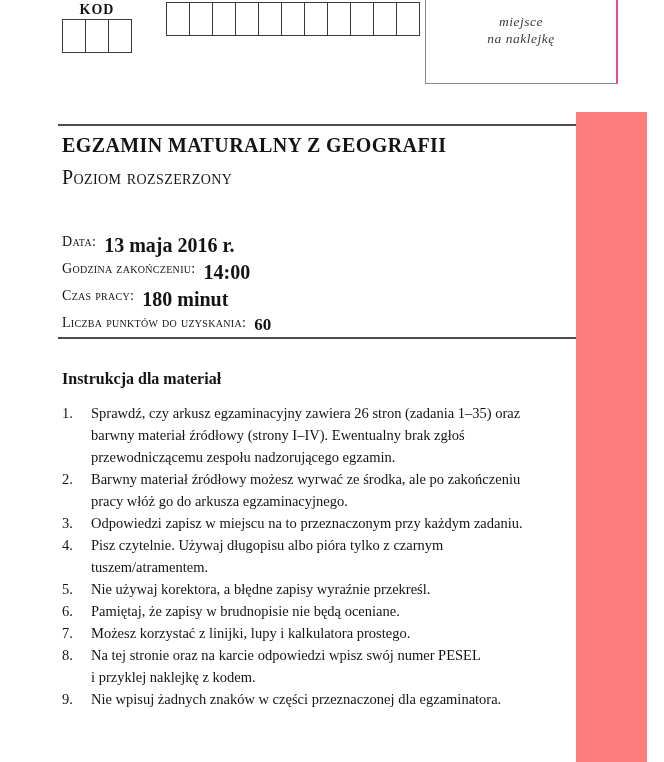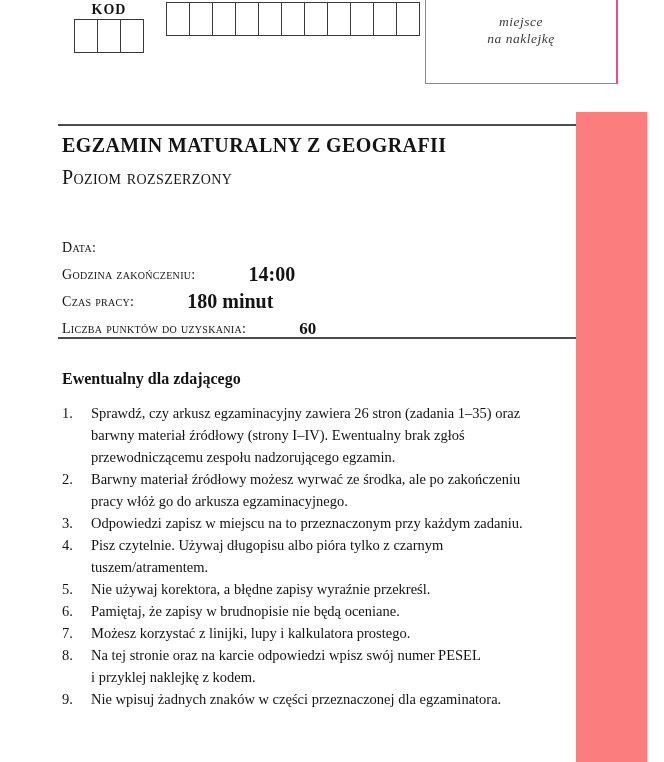--- a/index.html
+++ b/index.html
@@ -25,21 +25,21 @@
     width: 71px;
     height: 650px;
   }
 
   
   .code-group {
     position: absolute;
     top: 2px;
     text-align: center;
   }
-  .kod-group   { left: 74px;  width: 70px;  }
+  .kod-group   { left: 62px;  width: 70px;  }
   .pesel-group { left: 166px; width: 254px; }
   .box-label {
     font-weight: bold;
     font-size: 14px;
     letter-spacing: 1px;
     line-height: 15px;
     margin-bottom: 2px;
   }
   .box-row { display: flex; }
   .cell {
@@ -103,23 +103,22 @@
   }
 
   
   .exam-info {
     position: absolute;
     left: 62px;
     top: 234px;
   }
   .info-row {
     display: flex;
-    align-items: center;
+    align-items: flex-start;
     height: 27px;
-    gap: 45px;
   }
   .info-label {
     font-variant: small-caps;
     font-size: 14px;
     letter-spacing: 0.3px;
     white-space: nowrap;
   }
   .info-value {
     font-weight: bold;
     font-size: 20px;
@@ -193,39 +192,40 @@
   </div>
 
   <div class="rule rule1" style="background: rgb(76, 76, 76);"></div>
 
   <h1 class="title">EGZAMIN MATURALNY Z GEOGRAFII</h1>
   <div class="subtitle">Poziom rozszerzony</div>
 
   <div class="exam-info">
       <div class="info-row">
         <span class="info-label">Data:</span>
+        <span class="info-value">13 maja 2016 r.</span>
       </div>
       <div class="info-row">
         <span class="info-label">Godzina zakończeniu:</span>
         <span class="info-value">14:00</span>
       </div>
       <div class="info-row">
         <span class="info-label">Czas pracy:</span>
         <span class="info-value">180 minut</span>
       </div>
       <div class="info-row">
         <span class="info-label">Liczba punktów do uzyskania:</span>
         <span class="info-value">60</span>
       </div>
     </div>
 
   <div class="rule rule2" style="background: rgb(76, 76, 76);"></div>
 
   <div class="instructions">
-    <div class="ins-head">Ewentualny dla zdającego</div>
+    <div class="ins-head">Instrukcja dla materiał</div>
     <div class="ins-list">
         <div class="ins-item">
           <span class="ins-num">1.</span>
           <span class="ins-text">Sprawdź, czy arkusz egzaminacyjny zawiera 26 stron (zadania 1–35) oraz
 barwny materiał źródłowy (strony I–IV). Ewentualny brak zgłoś
 przewodniczącemu zespołu nadzorującego egzamin.</span>
         </div>
         <div class="ins-item">
           <span class="ins-num">2.</span>
           <span class="ins-text">Barwny materiał źródłowy możesz wyrwać ze środka, ale po zakończeniu

